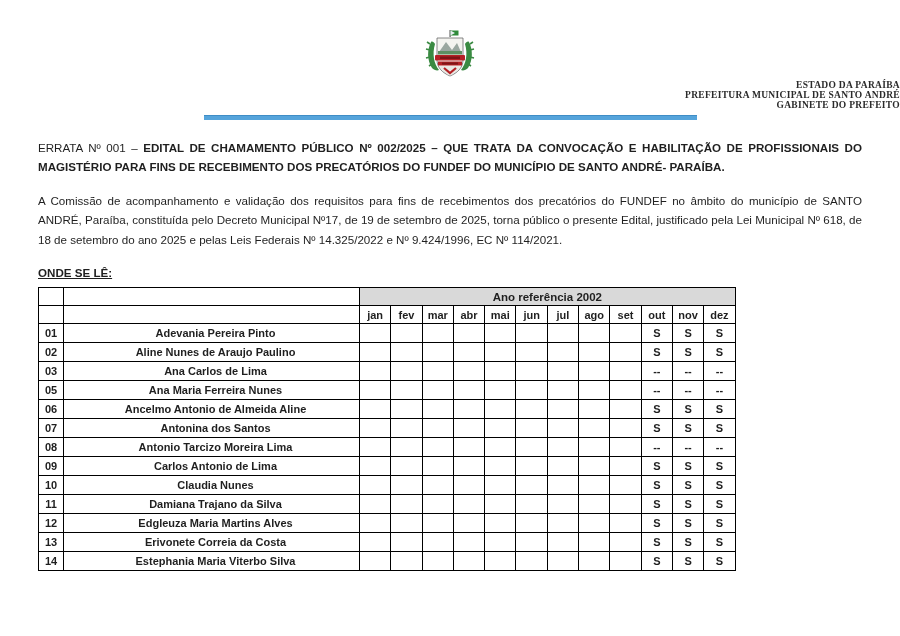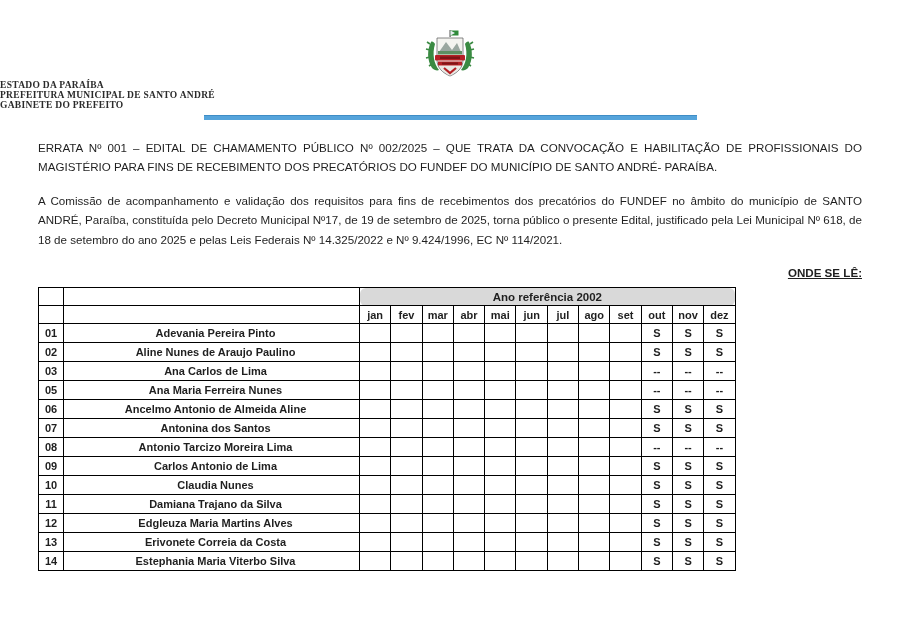--- a/index.html
+++ b/index.html
@@ -3,52 +3,52 @@
 <meta charset="utf-8">
 <style>
   * { margin:0; padding:0; box-sizing:border-box; }
   html,body { background:#e9e9e9; }
   .page {
     position:relative; width:900px; height:636px; margin:0 auto;
     background:#ffffff; overflow:hidden;
     font-family:"Liberation Sans", sans-serif; color:#1f1f1f;
   }
   
-  .letterhead { padding-top:30px; text-align:left; }
+  .letterhead { padding-top:30px; text-align:right; }
   .crest { display:block; margin:0 auto 2px auto; }
   .letterhead .lh-line {
     font-family:"Liberation Serif", serif;
     font-size:9.5px; line-height:10px; color:#2b2b2b;
     letter-spacing:.3px; font-weight:bold;
   }
   .rule {
     width:493px; height:5px; margin:5px auto 0 auto;
     background:#55a4db; border-top:1px solid #3f8dc6;
   }
   
   .content { padding:0 38px; }
   .para {
     font-size:11.6px; line-height:19.4px; text-align:justify;
   }
   .p-errata { margin-top:18px; }
-  .p-errata .bold { font-weight:normal;margin-top:9px; }
+  .p-errata .bold { font-weight:bold;margin-top:9px; }
   .p-body { margin-top:14px; }
-  .onde { margin-top:14px; font-weight:bold; text-decoration:underline; font-size:11.6px; line-height:19.4px;text-align:right; }
+  .onde { margin-top:14px; font-weight:bold; text-decoration:underline; font-size:11.6px; line-height:19.4px; }
   .anexo { font-weight:bold; font-size:11.6px; line-height:19.4px; }
   .table-title { margin-top:18px; font-weight:bold; font-size:11.6px; line-height:16px; }
   
   table.meses {
     margin-top:5px; border-collapse:collapse; table-layout:fixed;
     width:697px; font-size:11px;
   }
   table.meses td, table.meses th {
     border:1px solid #000; height:19px; padding:0;
     overflow:hidden; white-space:nowrap;
   }
-  tr.year-row td { height:18px;border-radius:6px; }
+  tr.year-row td { height:18px; }
   tr.month-row td { height:18px; }
   .year-cell {
     text-align:center; font-weight:bold; font-size:11.5px;
   }
   .month-cell-h { text-align:center; font-weight:bold;margin-top:44px; }
   .num-cell { text-align:center; font-weight:bold; }
   .name-cell { text-align:center; font-weight:bold; padding-left:8px !important; }
   .val-cell { text-align:center; font-weight:bold; }
 </style>
 </head>

